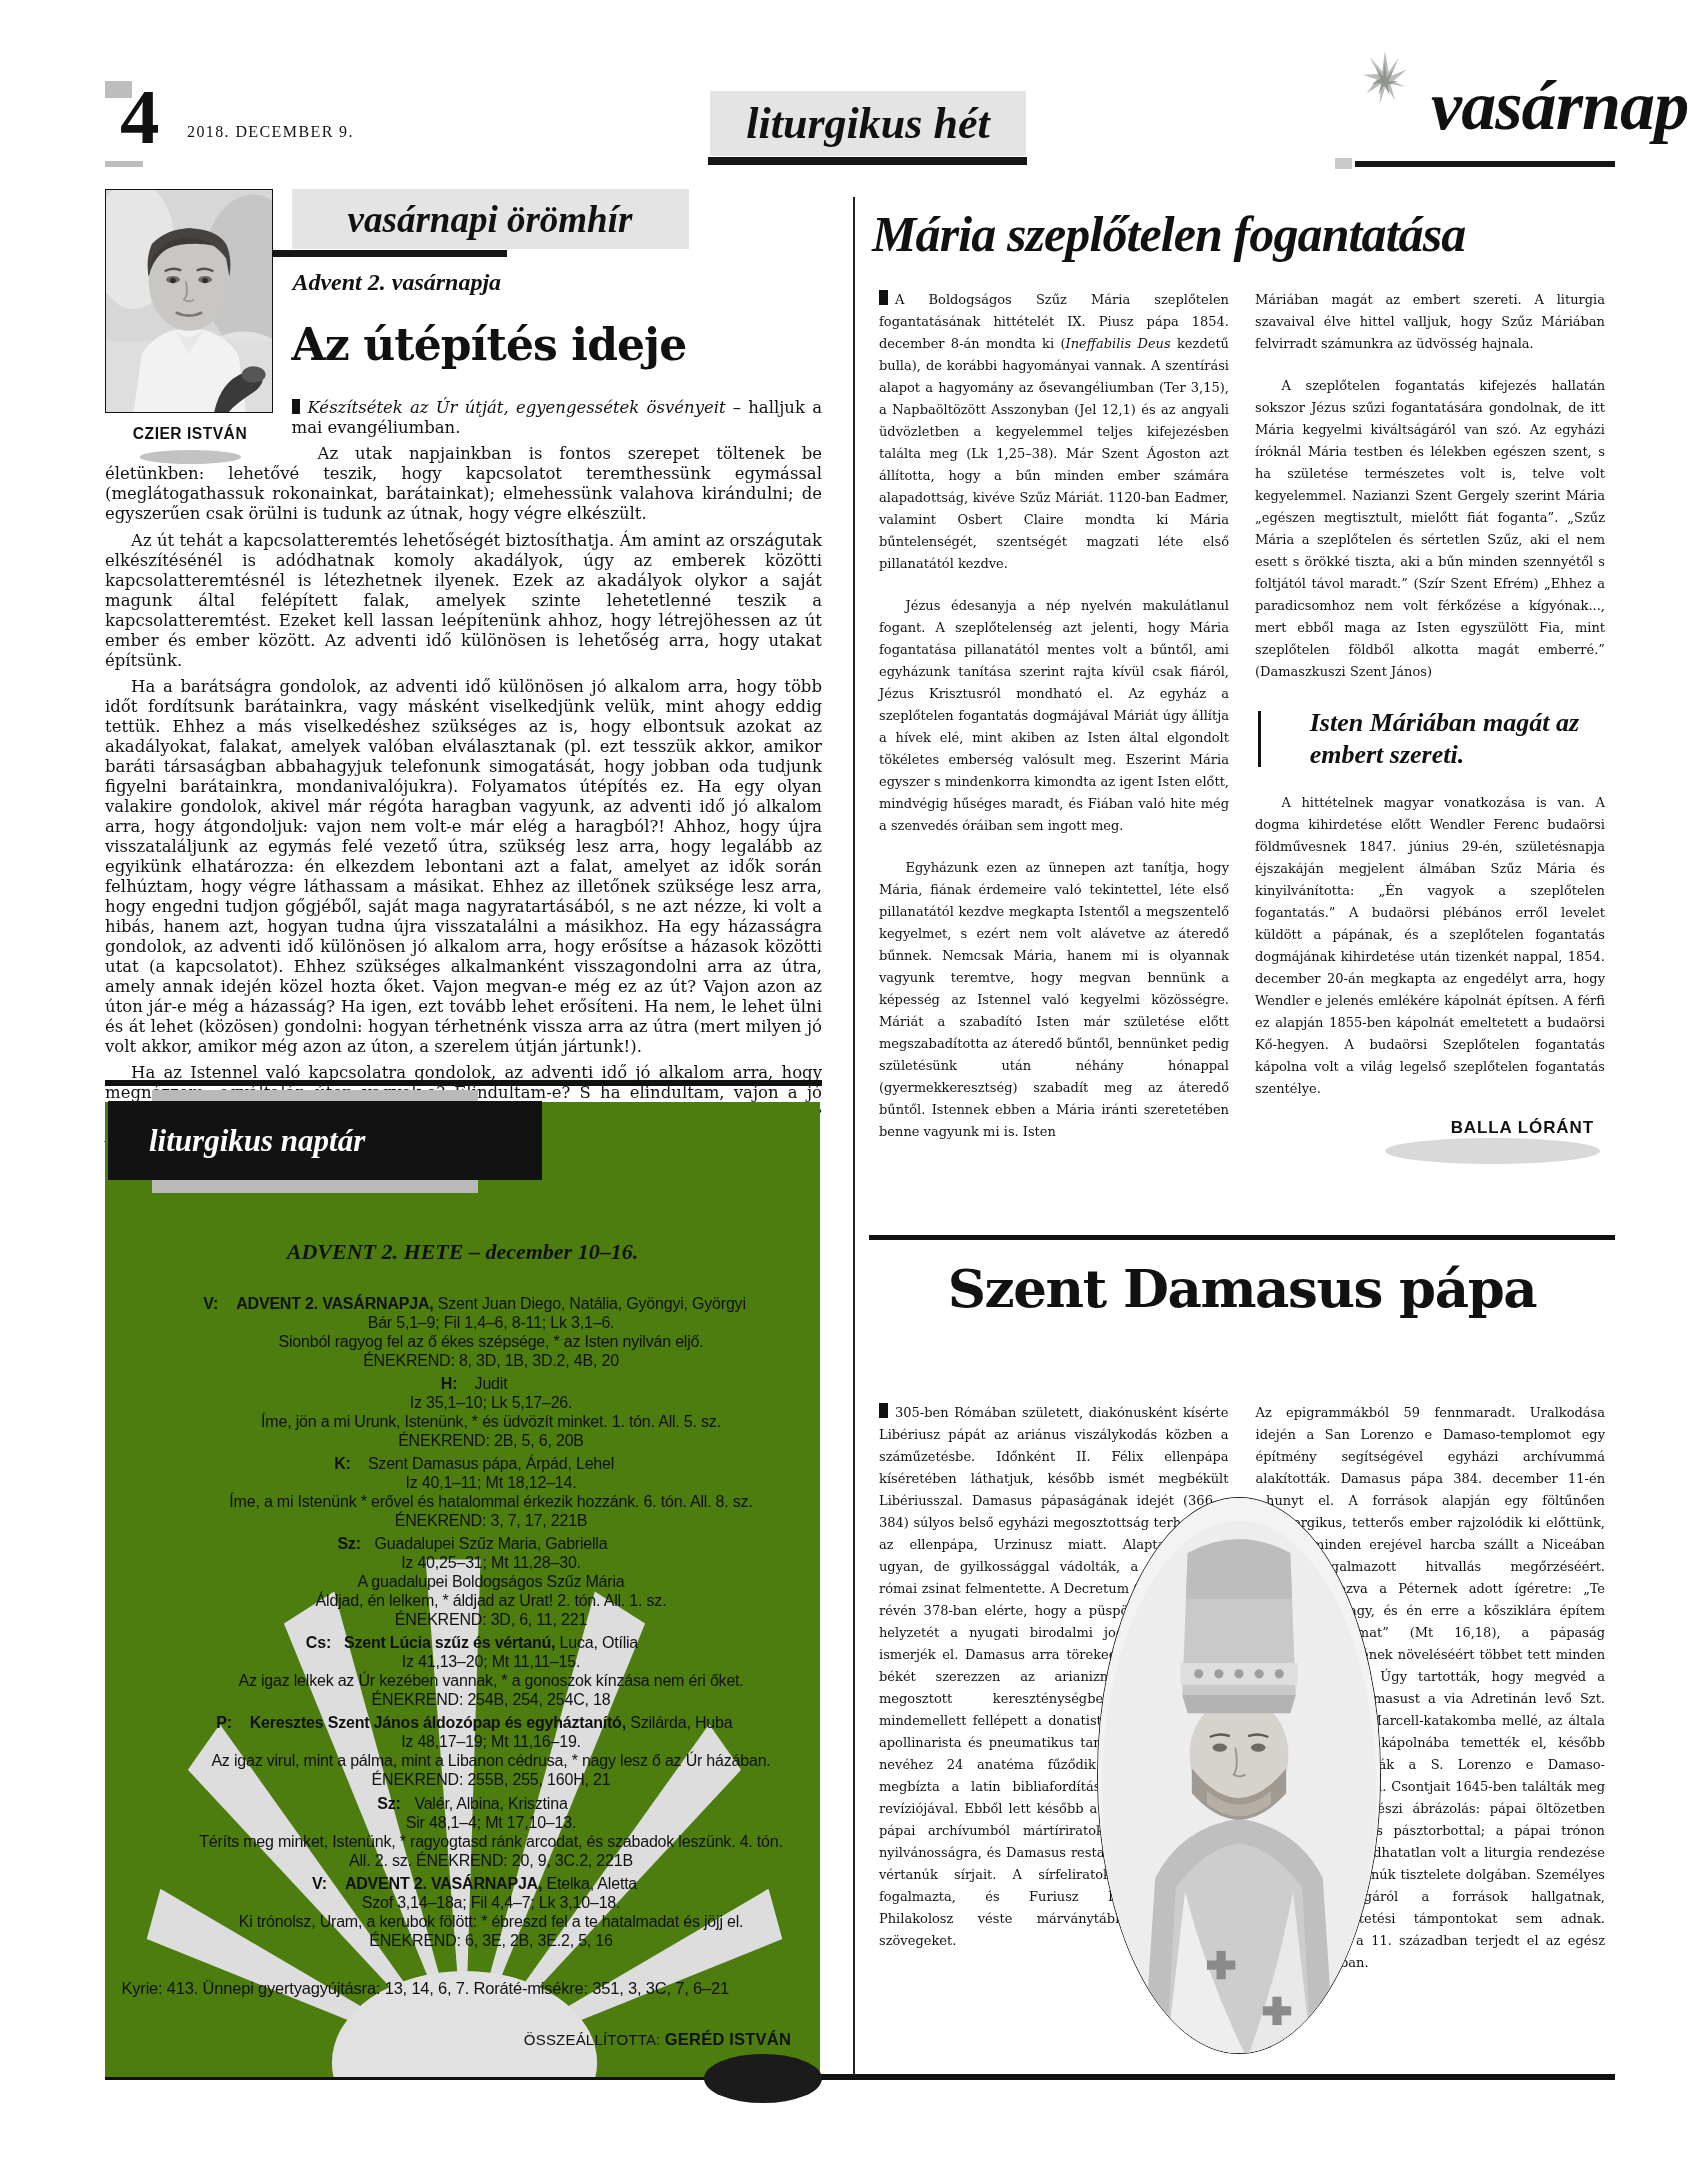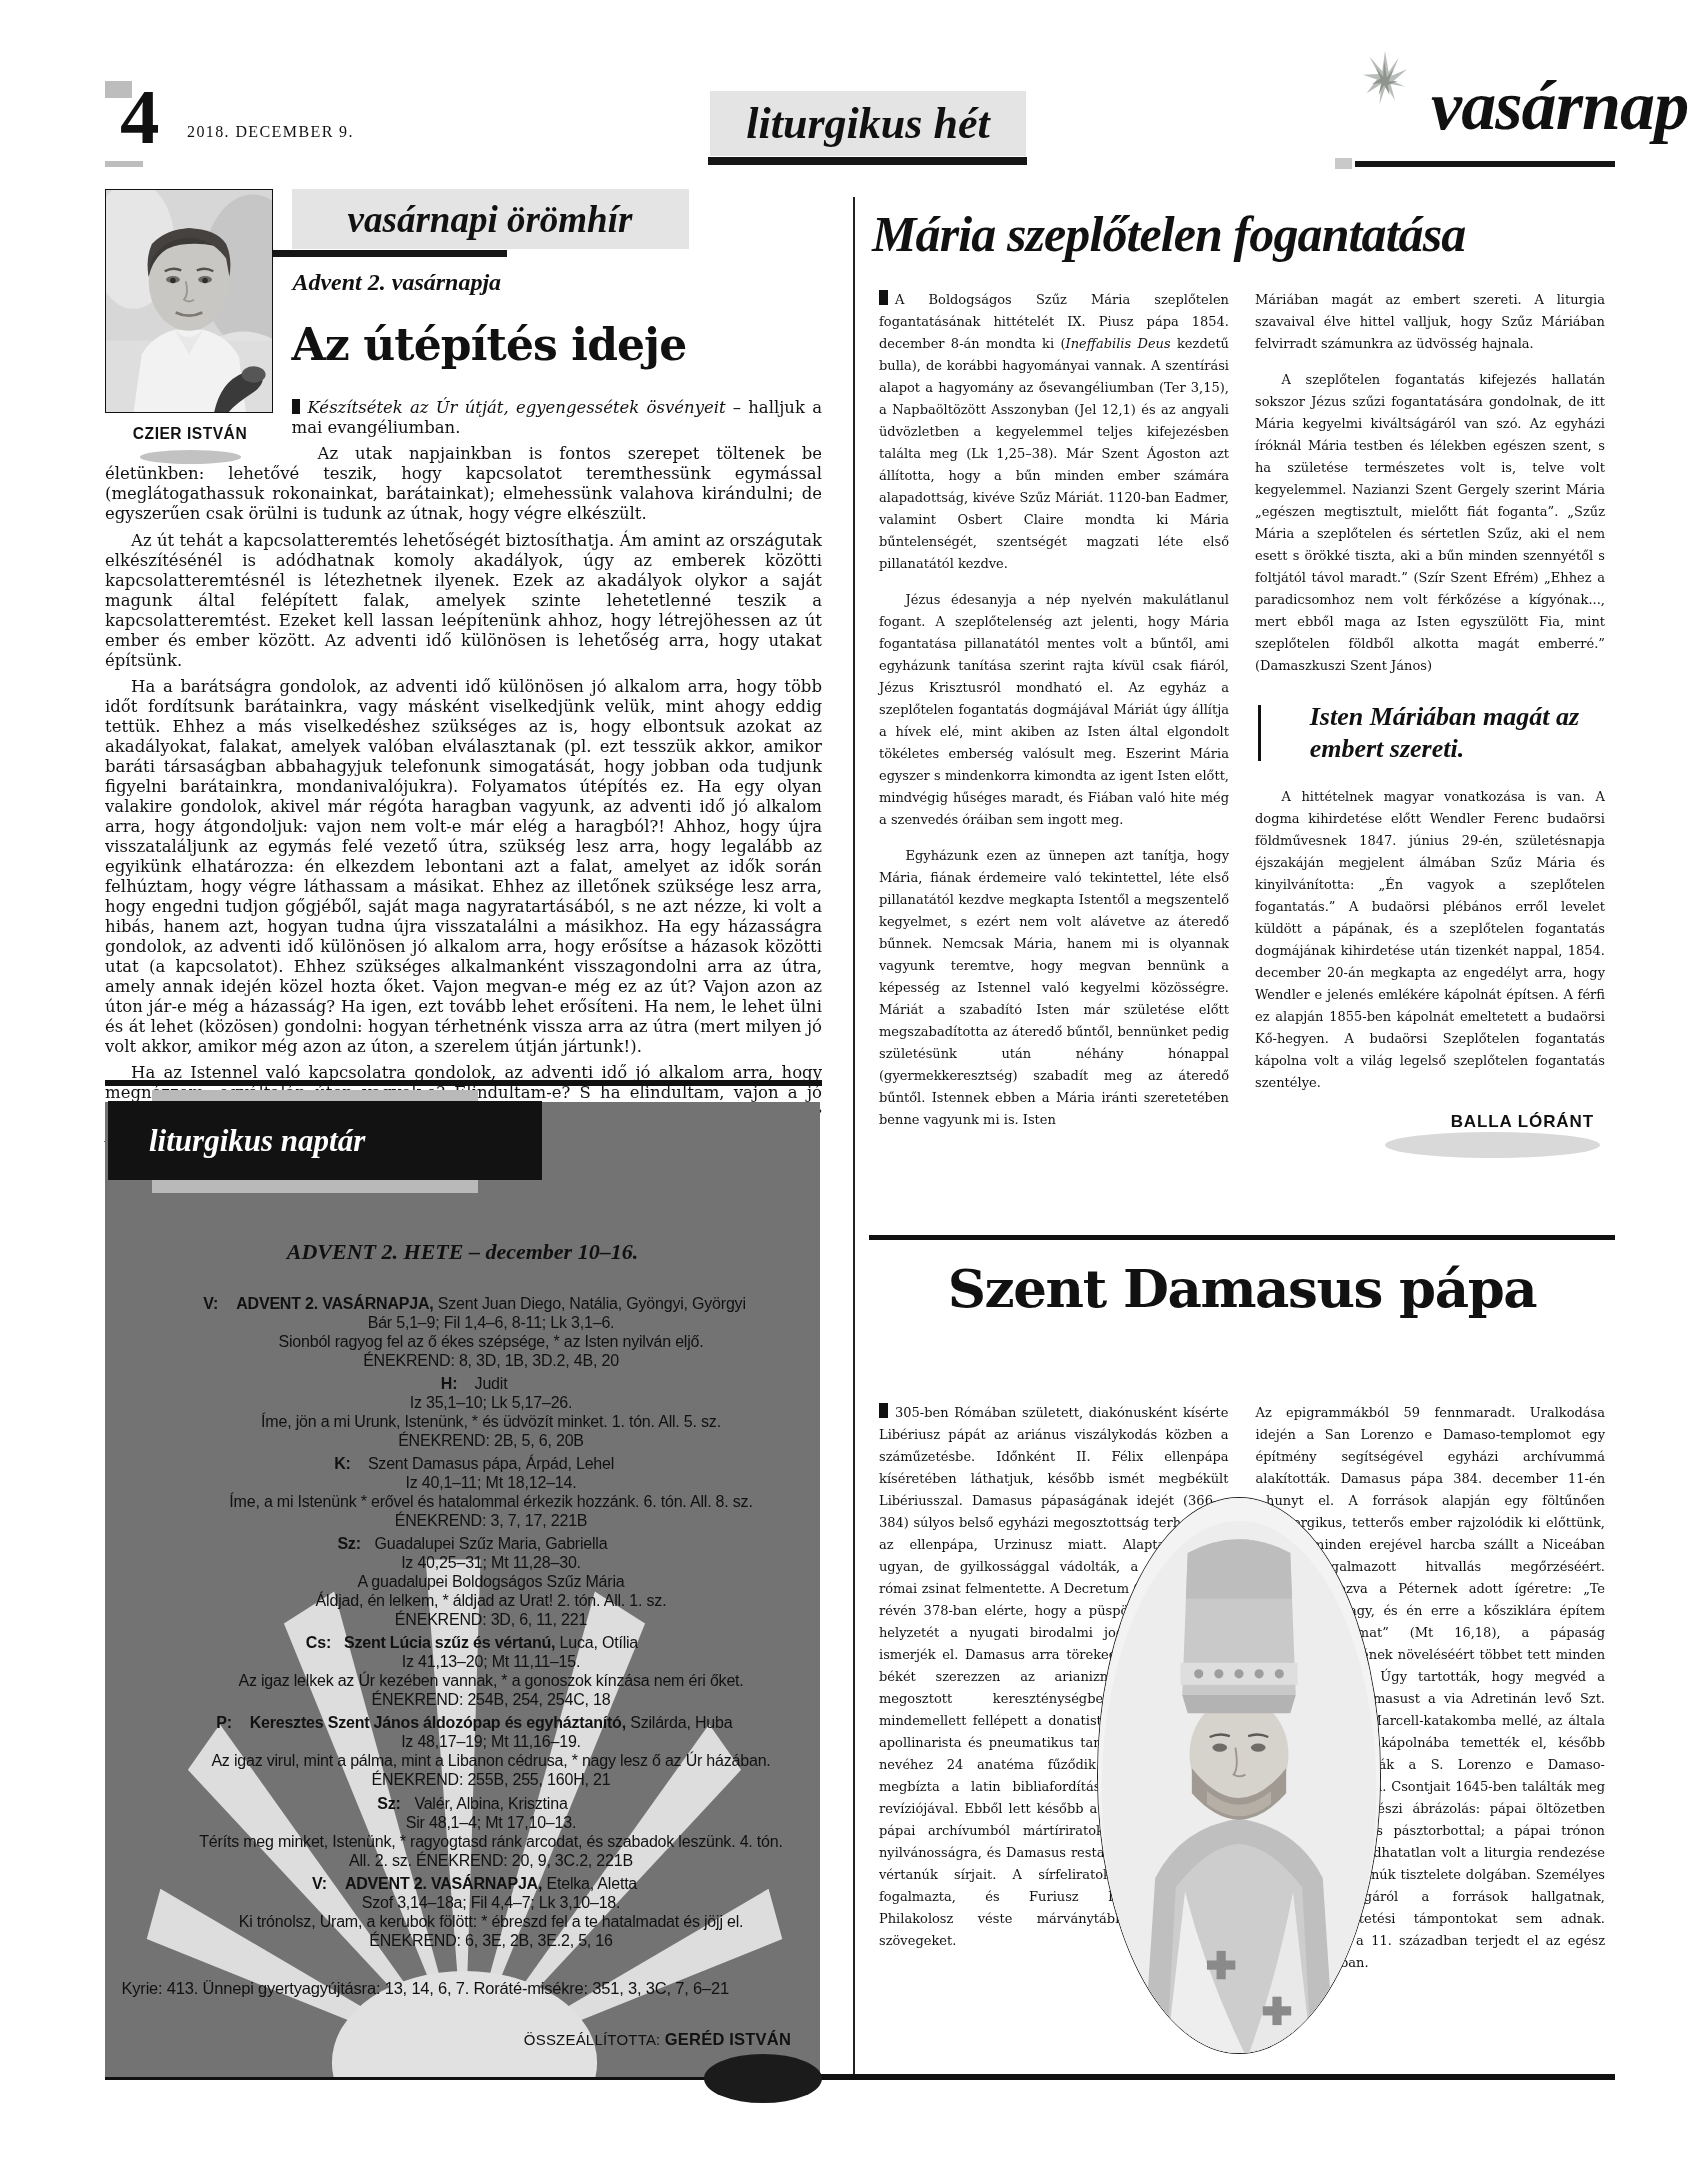--- a/index.html
+++ b/index.html
@@ -44,21 +44,21 @@
               font-style:italic;font-weight:bold;font-size:24px;}
   #orh-title{margin-top:26px;font-weight:bold;font-size:44px;letter-spacing:-0.9px;line-height:1.05;}
   .body-p{font-size:16.5px;line-height:20px;text-align:justify;margin:0;}
   .body-p + .body-p{text-indent:26px;margin-top:6.4px;}
   #orh-lead{margin-top:20px;}
   .lead-italic{font-style:italic;}
   .bullet{display:inline-block;width:8.7px;height:15px;background:#111;margin-right:7.3px;
           vertical-align:-1.4px;}
 
   
-  #cal-graybox{left:105px;top:1102px;width:715px;height:975px;background:#737373;overflow:hidden;}
+  #cal-graybox{left:105px;top:1102px;width:715px;height:975px;background:#4d7c0f;overflow:hidden;}
   #cal-shadow{left:152px;top:1090px;width:326px;height:103px;background:#b9b9b9;}
   #cal-blackbox{left:108px;top:1101px;width:434px;height:79px;background:#121212;
                 display:flex;align-items:center;}
   #cal-blackbox span{color:#fff;font-family:"Liberation Serif",serif;font-style:italic;
                      font-weight:bold;font-size:31px;margin-left:41px;white-space:nowrap;}
   #cal-content{position:absolute;left:0;top:137px;width:100%;}
   #cal-subtitle{text-align:center;font-family:"Liberation Serif",serif;font-style:italic;
                 font-weight:bold;font-size:22px;margin:0 0 29px;}
   .cal-day{font-family:"Liberation Sans",sans-serif;font-size:16px;line-height:19px;
            padding-left:68px;margin:0 27.5px 4.1px 16.5px;letter-spacing:-0.2px;text-align:center;}
@@ -70,21 +70,21 @@
                 font-size:15px;letter-spacing:0.2px;}
   #cal-compiled .cmp-name{font-weight:bold;font-size:16.5px;}
   #cal-watermark{position:absolute;left:27.5px;top:375px;width:663px;height:604px;}
   #bottom-ellipse{left:704px;top:2054px;width:118px;height:49px;background:#1b1b1b;border-radius:50%;}
 
   
   #maria-title{left:872px;top:205px;width:743px;font-family:"Liberation Serif",serif;
                font-style:italic;font-weight:bold;font-size:50px;letter-spacing:-0.9px;white-space:nowrap;}
   .ncol{position:absolute;width:350px;}
   .ncol .body-p{font-size:13px;line-height:22px;}
-  .ncol .body-p + .body-p{text-indent:26.5px;margin-top:14px;}
+  .ncol .body-p + .body-p{text-indent:26.5px;margin-top:20px;}
   #maria-col1{left:879px;top:289px;}
   #maria-col2{left:1255px;top:289px;}
   .ital{font-style:italic;}
   #pull-quote{position:relative;margin:24px 0 21px 2.7px;padding-left:52px;
               font-family:"Liberation Serif",serif;font-style:italic;font-weight:bold;
               font-size:26px;line-height:32px;}
   #pull-quote::before{content:"";position:absolute;left:0;top:3.7px;bottom:3.7px;width:3.7px;background:#111;}
   #byline-wrap{position:relative;margin-top:18.3px;height:41px;}
   #byline-ellipse{position:absolute;right:4.6px;top:20px;width:215px;height:26px;background:#d9d9d9;
                   border-radius:50%;}

